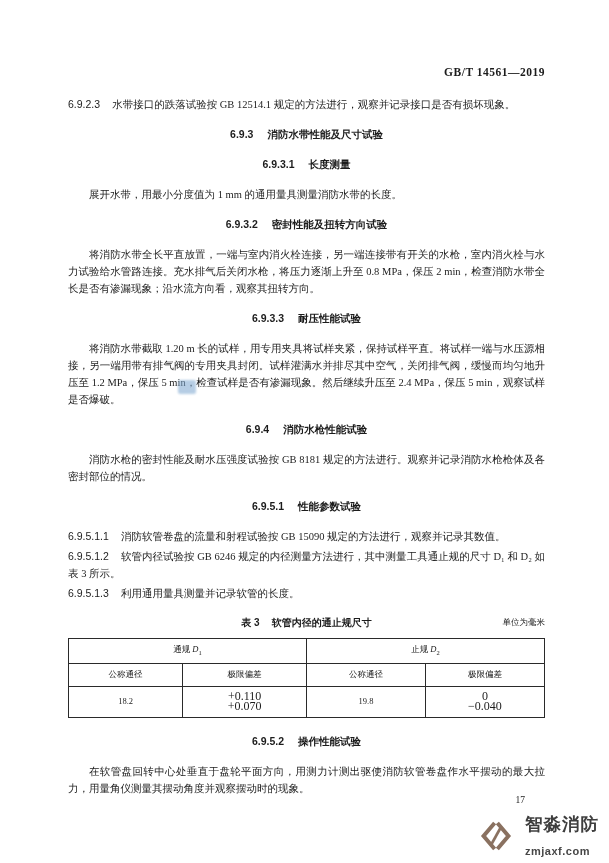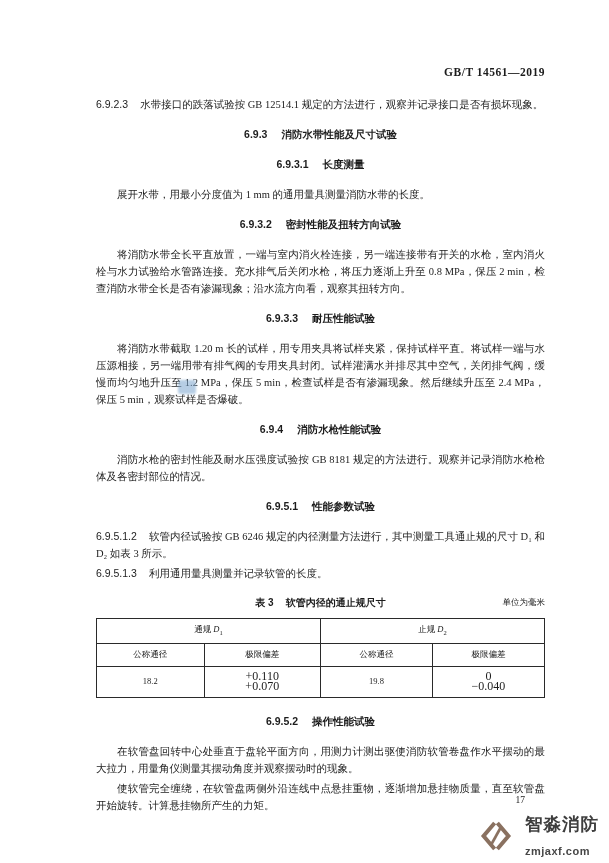--- a/index.html
+++ b/index.html
@@ -1,20 +1,20 @@
 <!DOCTYPE html>
 <html lang="zh"><head>
 <meta charset="utf-8">
 <style>
   html,body{margin:0;padding:0;}
   body{
     width:609px;height:863px;background:#ffffff;position:relative;overflow:hidden;
     font-family:"Liberation Serif","DejaVu Serif",serif;color:#1c1c1c;
   }
-  .page{position:absolute;inset:0;padding:62px 64px 0 96px;box-sizing:border-box;border-radius:20px;}
+  .page{position:absolute;inset:0;padding:62px 64px 0 68px;box-sizing:border-box;border-radius:20px;}
   .doc-header{text-align:right;}
   .doc-number{font-weight:700;font-size:11.5px;letter-spacing:.5px;font-family:"Liberation Serif","DejaVu Serif",serif;}
   .content{margin-top:16px;font-size:10.5px;line-height:17px;text-align:justify;}
   .heading{font-family:"Liberation Sans","DejaVu Sans",sans-serif;font-weight:700;
     font-size:10.5px;margin:13px 5px;text-align:center;}
   .heading .num{margin-right:14px;font-family:"Liberation Sans","DejaVu Sans",sans-serif;}
   .numbered{margin:3px 0;}
   .numbered .num{font-family:"Liberation Sans","DejaVu Sans",sans-serif;font-weight:400;margin-right:12px;}
   .para{margin:3px 0;text-indent:2em;}
   .table-block{margin:14px 0 15px;}
@@ -58,20 +58,21 @@
       <div class="heading"><span class="num">6.9.3</span><span>消防水带性能及尺寸试验</span></div>
       <div class="heading"><span class="num">6.9.3.1</span><span>长度测量</span></div>
       <p class="para">展开水带，用最小分度值为 1 mm 的通用量具测量消防水带的长度。</p>
       <div class="heading"><span class="num">6.9.3.2</span><span>密封性能及扭转方向试验</span></div>
       <p class="para">将消防水带全长平直放置，一端与室内消火栓连接，另一端连接带有开关的水枪，室内消火栓与水力试验给水管路连接。充水排气后关闭水枪，将压力逐渐上升至 0.8 MPa，保压 2 min，检查消防水带全长是否有渗漏现象；沿水流方向看，观察其扭转方向。</p>
       <div class="heading"><span class="num">6.9.3.3</span><span>耐压性能试验</span></div>
       <p class="para">将消防水带截取 1.20 m 长的试样，用专用夹具将试样夹紧，保持试样平直。将试样一端与水压源相接，另一端用带有排气阀的专用夹具封闭。试样灌满水并排尽其中空气，关闭排气阀，缓慢而均匀地升压至 1.2 MPa，保压 5 min，检查试样是否有渗漏现象。然后继续升压至 2.4 MPa，保压 5 min，观察试样是否爆破。</p>
       <div class="heading"><span class="num">6.9.4</span><span>消防水枪性能试验</span></div>
       <p class="para">消防水枪的密封性能及耐水压强度试验按 GB 8181 规定的方法进行。观察并记录消防水枪枪体及各密封部位的情况。</p>
       <div class="heading"><span class="num">6.9.5.1</span><span>性能参数试验</span></div>
+      <div class="numbered"><span class="num">6.9.5.1.1</span><span>消防软管卷盘的流量和射程试验按 GB 15090 规定的方法进行，观察并记录其数值。</span></div>
       <div class="numbered"><span class="num">6.9.5.1.2</span><span>软管内径试验按 GB 6246 规定的内径测量方法进行，其中测量工具通止规的尺寸 D₁ 和 D₂ 如表 3 所示。</span></div>
       <div class="numbered"><span class="num">6.9.5.1.3</span><span>利用通用量具测量并记录软管的长度。</span></div>
       <section class="table-block">
         <div class="table-caption-row"><span class="caption"><span class="cap-label">表 3</span><span>软管内径的通止规尺寸</span></span><span class="unit-note">单位为毫米</span></div>
         <table>
           <colgroup>
             <col style="width: 24%;">
             <col style="width: 26%;">
             <col style="width: 25%;">
             <col style="width: 25%;">
@@ -95,21 +96,20 @@
 +0.070</td>
               <td>19.8</td>
               <td class="tol">0
 −0.040</td>
             </tr>
           </tbody>
         </table>
       </section>
       <div class="heading"><span class="num">6.9.5.2</span><span>操作性能试验</span></div>
       <p class="para">在软管盘回转中心处垂直于盘轮平面方向，用测力计测出驱使消防软管卷盘作水平摆动的最大拉力，用量角仪测量其摆动角度并观察摆动时的现象。</p>
-      <p class="para">使软管完全缠绕，在软管盘两侧外沿连线中点悬挂重物，逐渐增加悬挂物质量，直至软管盘开始旋转。计算悬挂物所产生的力矩。</p>
     </main>
 
   <div class="stamp"></div>
 
   <div class="page-number">17</div>
 
   <div class="site-watermark">
     <span class="logo-icon">
       <svg width="32" height="32" viewBox="0 0 36 36" aria-hidden="true">
         <path d="M15 5 L4 18 L15 31" fill="none" stroke="#8a7160" stroke-width="4.5" stroke-linecap="square"></path>

